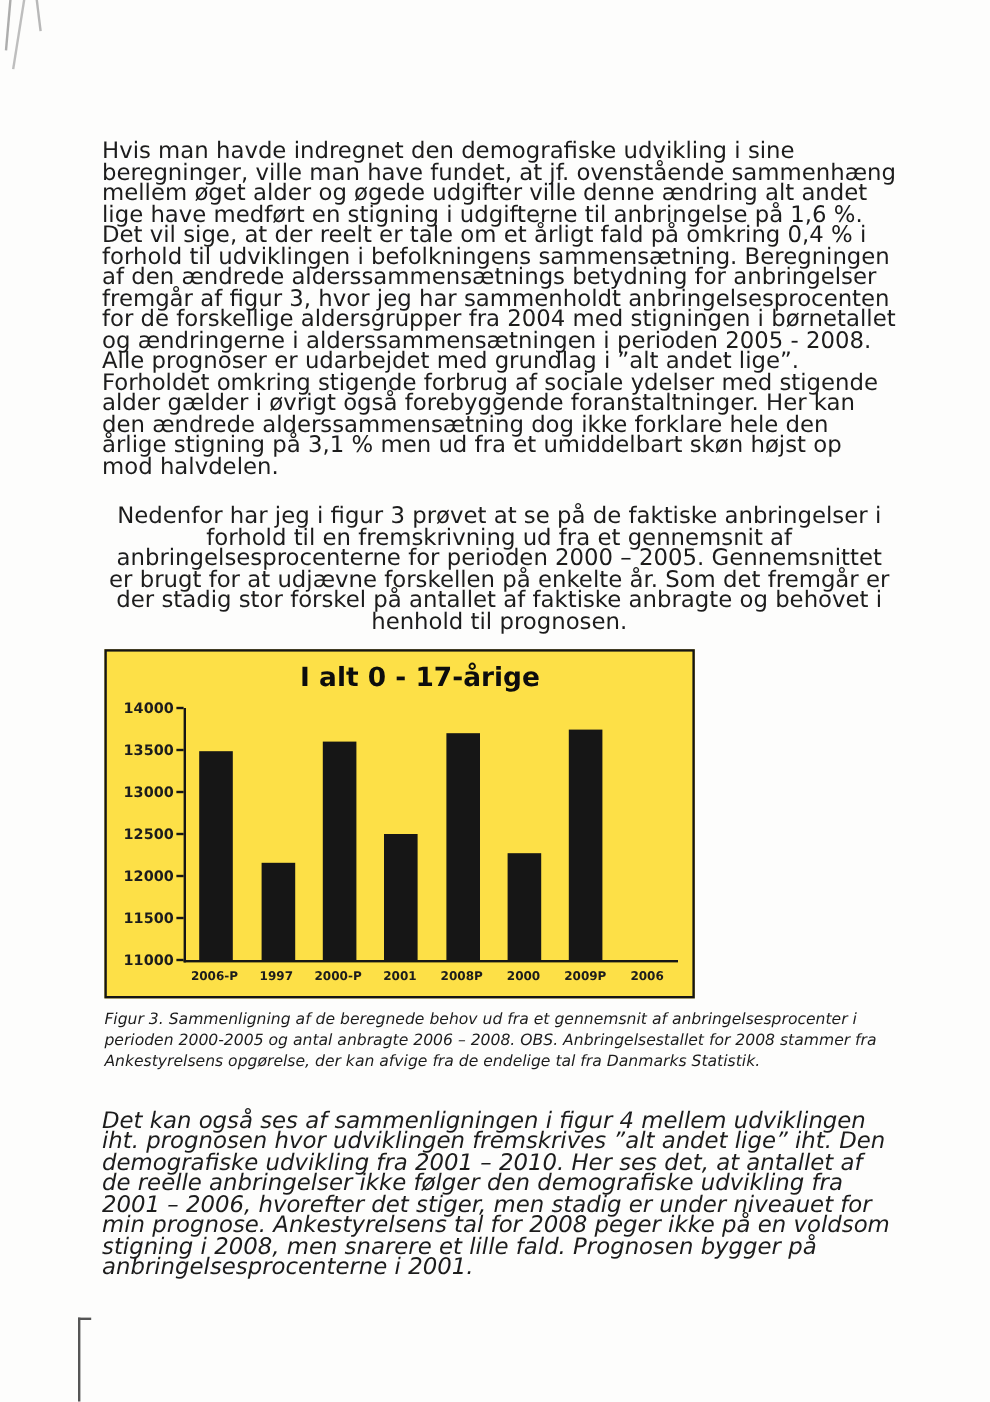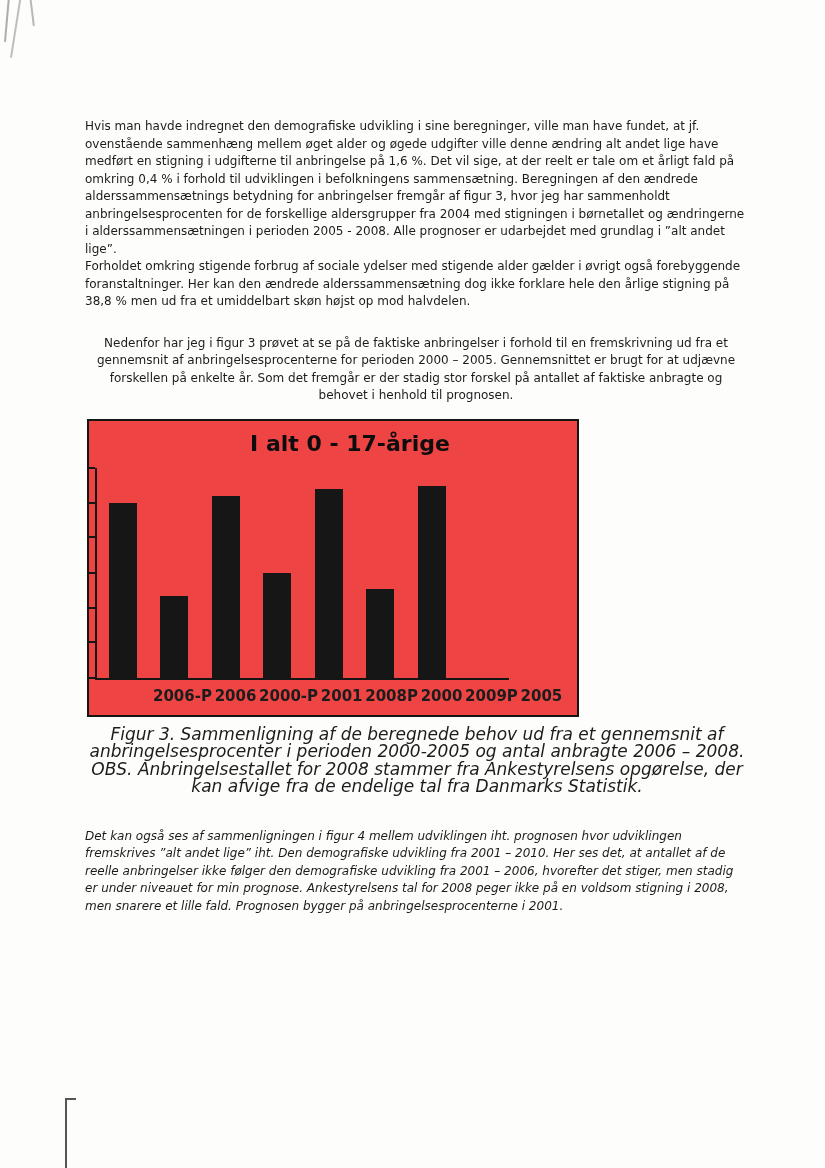--- a/index.html
+++ b/index.html
@@ -12,74 +12,83 @@
     overflow:hidden;
   }
   .artifact { position:absolute; background:#8a8a8a; }
   .a1 { left:6px;  top:-4px; width:2px;   height:46px; transform:rotate(5deg);  opacity:.7; }
   .a2 { left:15px; top:-6px; width:1.5px; height:64px; transform:rotate(9deg);  opacity:.55; }
   .a3 { left:31px; top:-4px; width:2px;   height:30px; transform:rotate(-7deg); opacity:.6; }
   .b1 { left:65px; top:1098px; width:2px;  height:72px; background:#555; }
   .b2 { left:65px; top:1098px; width:11px; height:2px;  background:#555; }
 
   .content { position:absolute; left:85px; top:118px; width:662px; }
-  .content p { margin:0; font-size:12px; line-height:17.5px; }
+  .content p { margin:0; font-size:19px; line-height:17.5px; }
   .sp  { margin-top:24px !important;text-align:center; }
   .p4  { margin-top:32px !important;font-style:italic; }
 
   .chart-wrap { margin:14px 0 0 2px; }
   figure { margin:0; }
 
   .chart-frame {
     width:492px; box-sizing:border-box;
-    border:2px solid #151515; background:#ef4444;
+    border:2px solid #151515; background:#fde047;
     padding:6px 12px 8px 6px;
   }
   .chart-title {
     text-align:center; font-weight:bold; font-size:22px;
     margin:4px 0 12px 40px; color:#0d0d0d;
   }
   .chart-body { display:flex; }
   .y-axis { position:relative; width:58px; height:210px;
             font-size:12px; font-weight:bold; }
   .y-label { position:absolute; right:8px; transform:translateY(-50%); white-space:nowrap; }
   .plot {
     position:relative; width:412px; height:210px;
     border-left:2px solid #151515; border-bottom:2px solid #151515;
   }
   .tick { position:absolute; left:-8px; width:6px; height:2px; background:#151515; margin-top:-1px; }
   .bars { position:absolute; left:0; right:0; top:0; bottom:0; display:flex; align-items:flex-end; }
   .slot { flex:1; display:flex; justify-content:center; align-items:flex-end; height:100%; }
   .bar  { width:28px; background:#161616; }
   .x-axis { display:flex; width:412px; margin:7px 0 2px 58px; }
-  .x-slot { flex:1; text-align:center; font-size:15px; font-weight:bold; white-space:nowrap; }
+  .x-slot { flex:1; text-align:center; font-size:10px; font-weight:bold; white-space:nowrap; }
 
   .caption {
     margin-top:9px; font-style:italic;
-    font-size:17px; line-height:17.5px; width:660px;text-align:center;
+    font-size:13px; line-height:17.5px; width:660px;
   }
 </style>
 </head>
 <body>
 
 <div class="artifact a1"></div>
 <div class="artifact a2"></div>
 <div class="artifact a3"></div>
 <div class="artifact b1"></div>
 <div class="artifact b2"></div>
 
 <div class="content">
   <p>Hvis man havde indregnet den demografiske udvikling i sine beregninger, ville man have fundet, at jf. ovenstående sammenhæng mellem øget alder og øgede udgifter ville denne ændring alt andet lige have medført en stigning i udgifterne til anbringelse på 1,6 %. Det vil sige, at der reelt er tale om et årligt fald på omkring 0,4 % i forhold til udviklingen i befolkningens sammensætning. Beregningen af den ændrede alderssammensætnings betydning for anbringelser fremgår af figur 3, hvor jeg har sammenholdt anbringelsesprocenten for de forskellige aldersgrupper fra 2004 med stigningen i børnetallet og ændringerne i alderssammensætningen i perioden 2005 - 2008. Alle prognoser er udarbejdet med grundlag i ”alt andet lige”.</p>
-  <p>Forholdet omkring stigende forbrug af sociale ydelser med stigende alder gælder i øvrigt også forebyggende foranstaltninger. Her kan den ændrede alderssammensætning dog ikke forklare hele den årlige stigning på 38,8 % men ud fra et umiddelbart skøn højst op mod halvdelen.</p>
+  <p>Forholdet omkring stigende forbrug af sociale ydelser med stigende alder gælder i øvrigt også forebyggende foranstaltninger. Her kan den ændrede alderssammensætning dog ikke forklare hele den årlige stigning på 3,1 % men ud fra et umiddelbart skøn højst op mod halvdelen.</p>
   <p class="sp">Nedenfor har jeg i figur 3 prøvet at se på de faktiske anbringelser i forhold til en fremskrivning ud fra et gennemsnit af anbringelsesprocenterne for perioden 2000 – 2005. Gennemsnittet er brugt for at udjævne forskellen på enkelte år. Som det fremgår er der stadig stor forskel på antallet af faktiske anbragte og behovet i henhold til prognosen.</p>
 
   <figure class="chart-wrap">
     <div class="chart-frame">
       <div class="chart-title">I alt 0 - 17-årige</div>
       <div class="chart-body">
+        <div class="y-axis">
+            <div class="y-label" style="top: 0%;">14000</div>
+            <div class="y-label" style="top: 16.6667%;">13500</div>
+            <div class="y-label" style="top: 33.3333%;">13000</div>
+            <div class="y-label" style="top: 50%;">12500</div>
+            <div class="y-label" style="top: 66.6667%;">12000</div>
+            <div class="y-label" style="top: 83.3333%;">11500</div>
+            <div class="y-label" style="top: 100%;">11000</div>
+          </div>
         <div class="plot">
           <div class="bars">
               <div class="slot">
                 <div class="bar" style="height: 83%; background: rgb(22, 22, 22);"></div>
               </div>
               <div class="slot">
                 <div class="bar" style="height: 38.6667%; background: rgb(22, 22, 22);"></div>
               </div>
               <div class="slot">
                 <div class="bar" style="height: 86.6667%; background: rgb(22, 22, 22);"></div>
@@ -102,26 +111,26 @@
             <div class="tick" style="top: 16.6667%;"></div>
             <div class="tick" style="top: 33.3333%;"></div>
             <div class="tick" style="top: 50%;"></div>
             <div class="tick" style="top: 66.6667%;"></div>
             <div class="tick" style="top: 83.3333%;"></div>
             <div class="tick" style="top: 100%;"></div>
           </div>
       </div>
       <div class="x-axis">
           <div class="x-slot">2006-P</div>
-          <div class="x-slot">2006</div>
+          <div class="x-slot">1997</div>
           <div class="x-slot">2000-P</div>
           <div class="x-slot">2001</div>
           <div class="x-slot">2008P</div>
           <div class="x-slot">2000</div>
           <div class="x-slot">2009P</div>
-          <div class="x-slot">2005</div>
+          <div class="x-slot">2006</div>
         </div>
     </div>
     <figcaption class="caption">Figur 3. Sammenligning af de beregnede behov ud fra et gennemsnit af anbringelsesprocenter i perioden 2000-2005 og antal anbragte 2006 – 2008. OBS. Anbringelsestallet for 2008 stammer fra Ankestyrelsens opgørelse, der kan afvige fra de endelige tal fra Danmarks Statistik.</figcaption>
   </figure>
 
   <p class="p4">Det kan også ses af sammenligningen i figur 4 mellem udviklingen iht. prognosen hvor udviklingen fremskrives ”alt andet lige” iht. Den demografiske udvikling fra 2001 – 2010. Her ses det, at antallet af de reelle anbringelser ikke følger den demografiske udvikling fra 2001 – 2006, hvorefter det stiger, men stadig er under niveauet for min prognose. Ankestyrelsens tal for 2008 peger ikke på en voldsom stigning i 2008, men snarere et lille fald. Prognosen bygger på anbringelsesprocenterne i 2001.</p>
 </div>
 
 </body></html>

